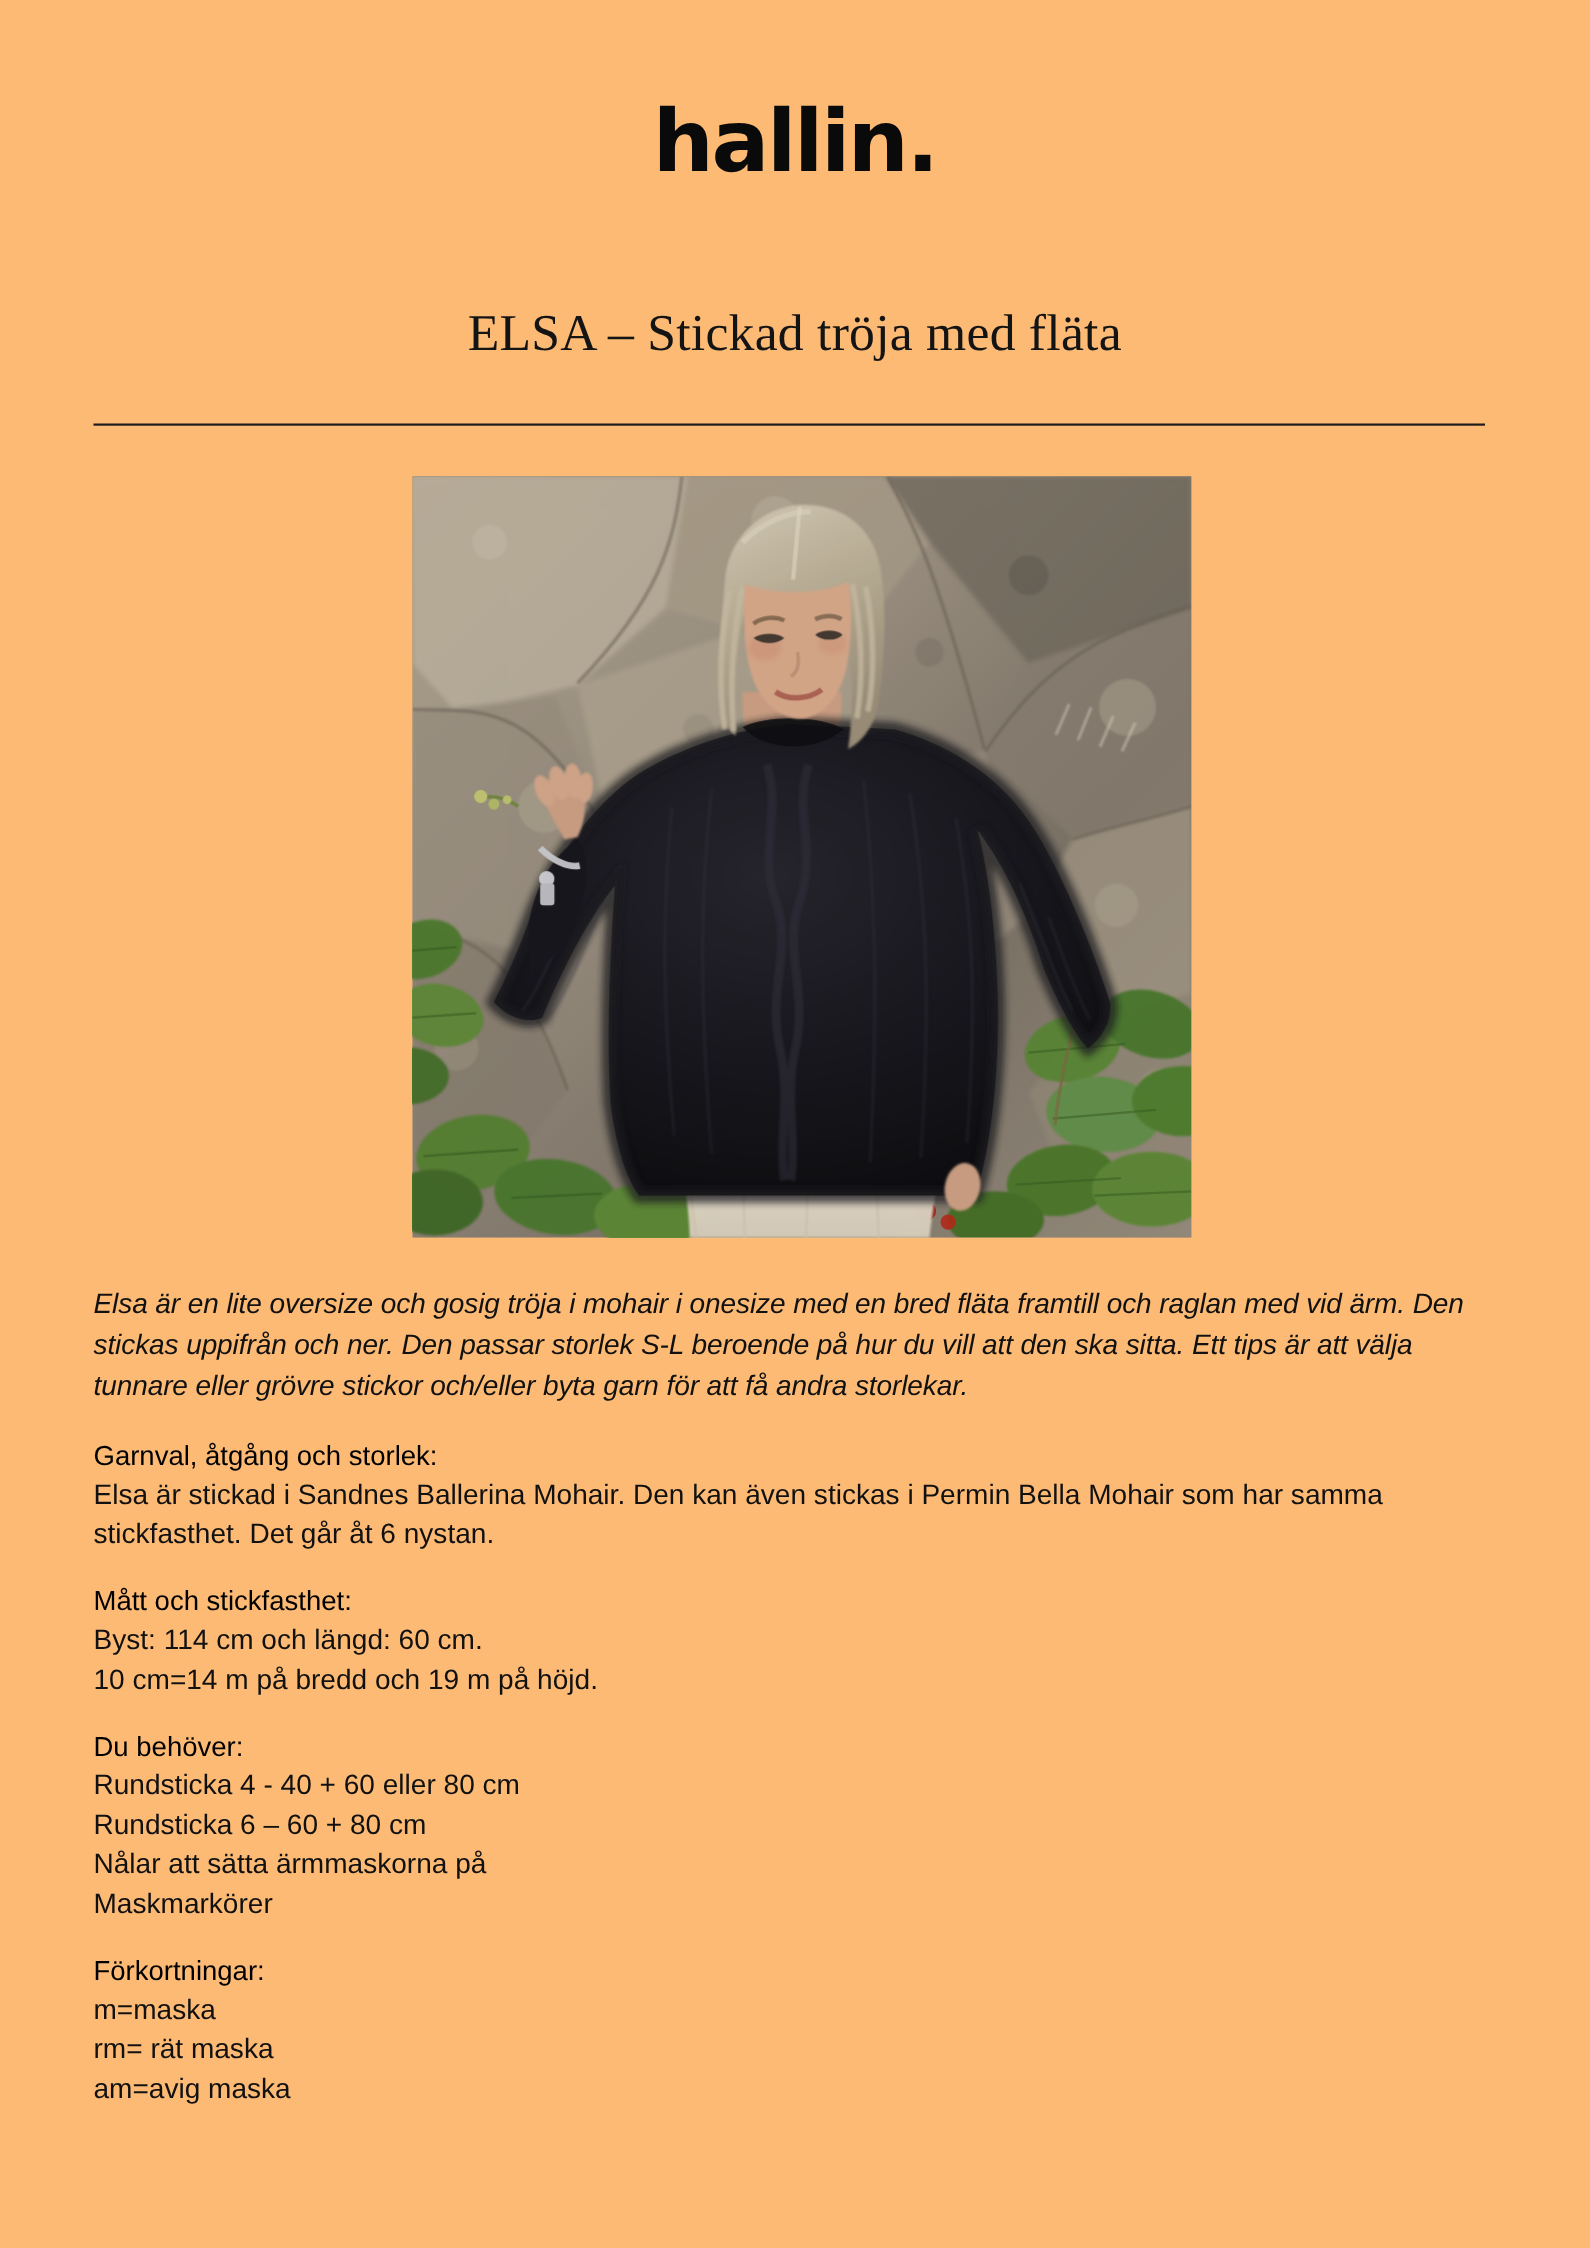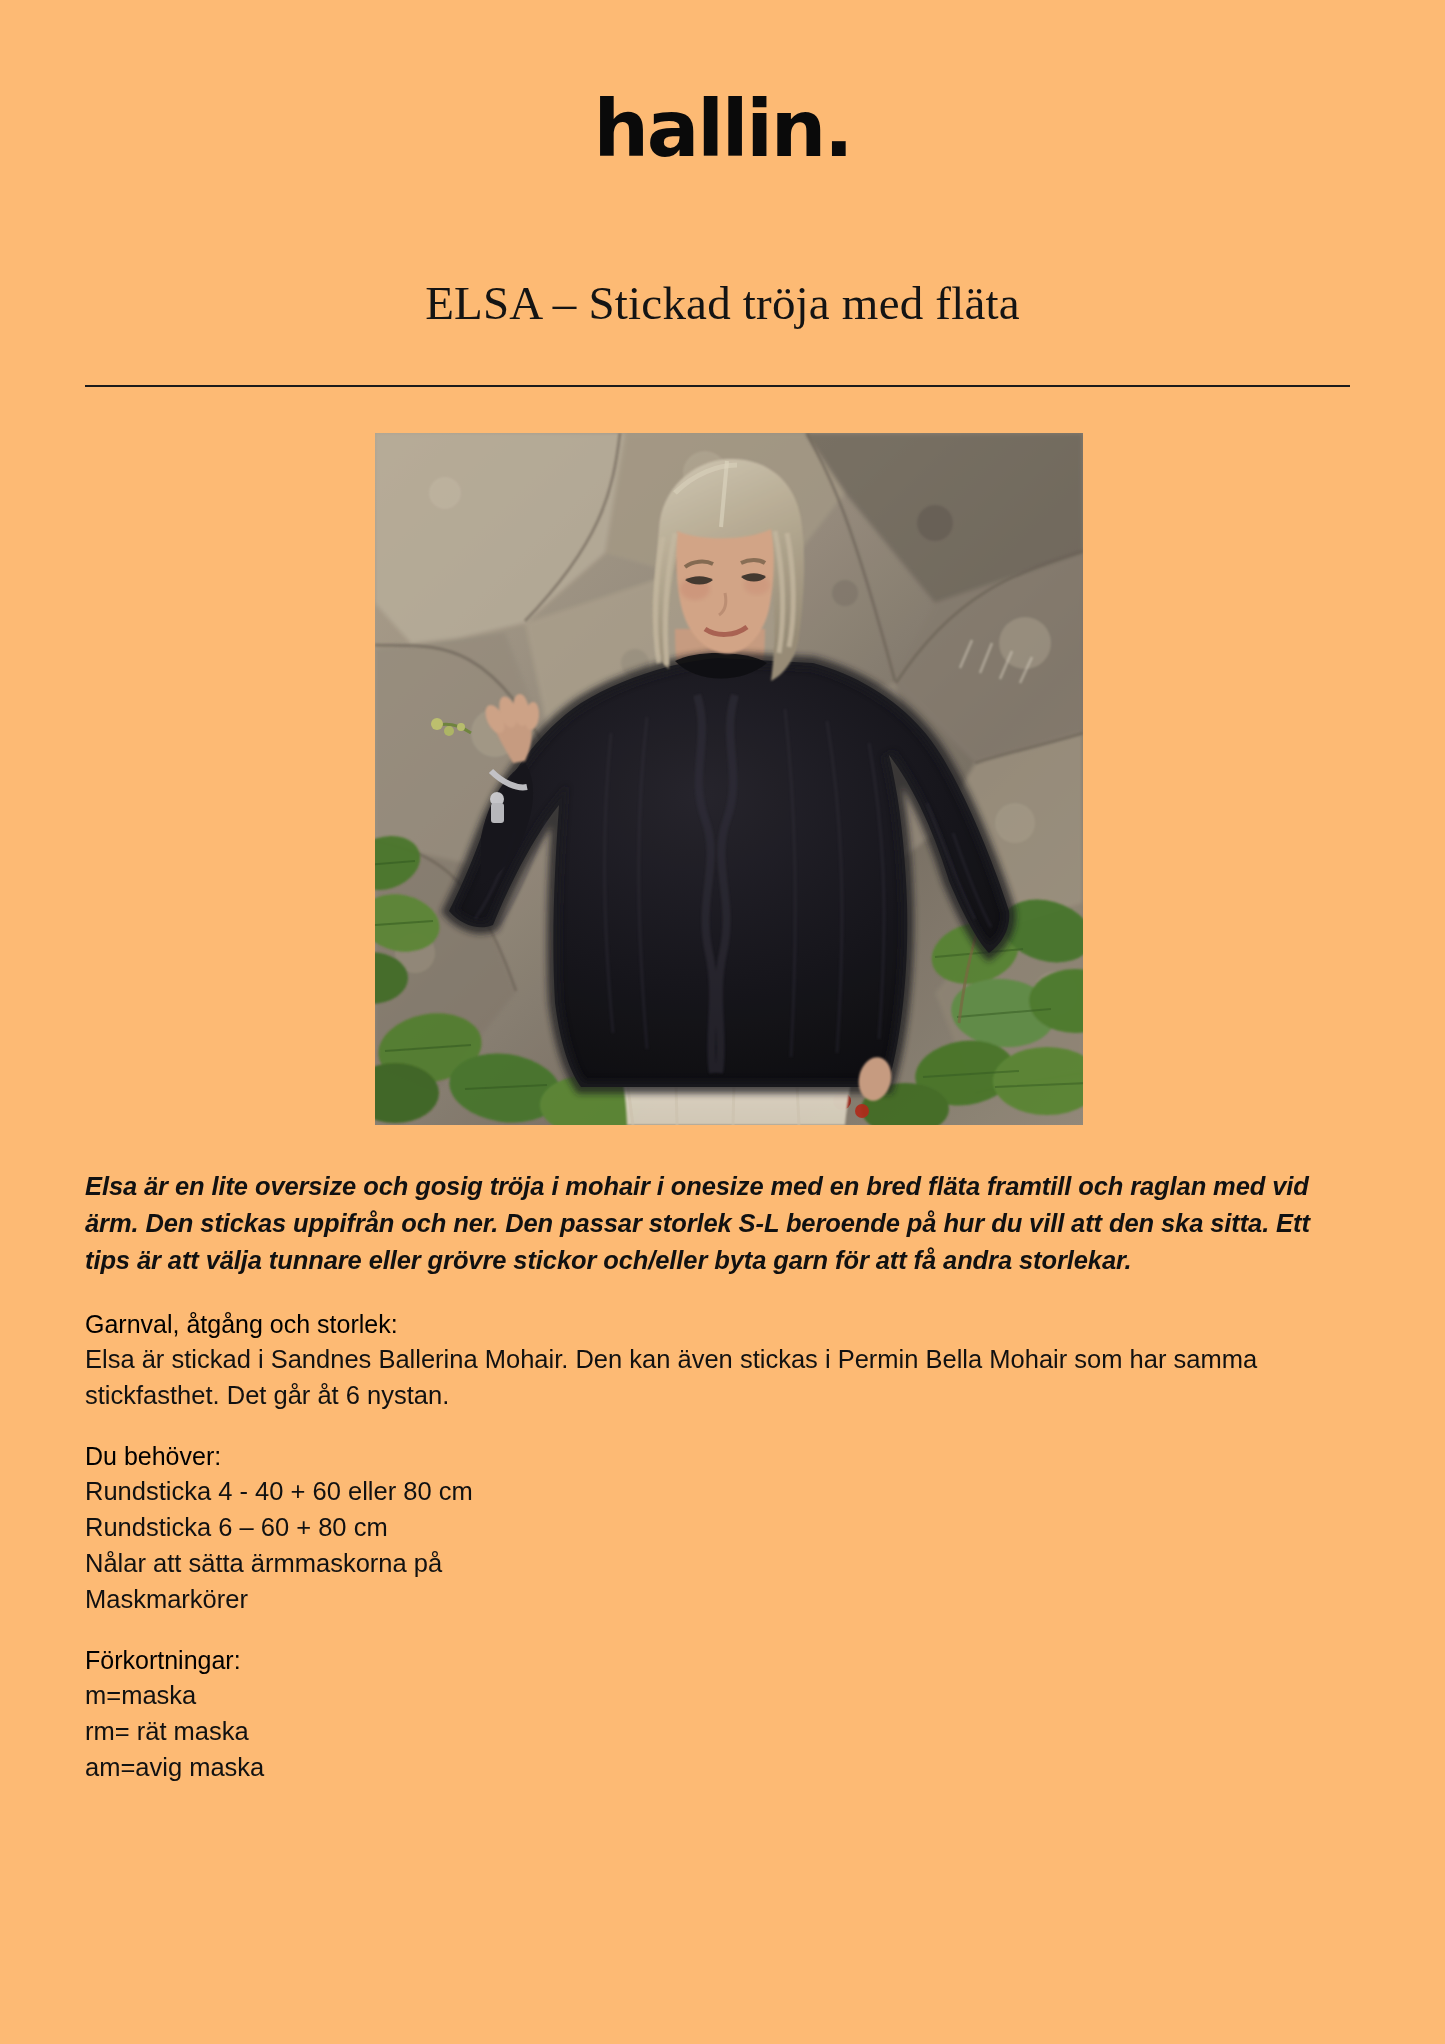--- a/index.html
+++ b/index.html
@@ -88,21 +88,20 @@
   }
 
   .intro {
     font-style: italic;
     font-size: 25.5px;
     line-height: 37px;
     letter-spacing: -0.1px;
     color: #111111;
     margin: 0 0 28px 0;
     max-width: 1265px;
-    font-weight: bold;
   }
 
   .section { margin: 0 0 26px 0; }
 
   .sec-head {
     font-weight: 400;
     font-size: 25px;
     line-height: 34px;
     color: #000000;
     margin: 0;
@@ -363,20 +362,25 @@
 
   <div class="body-col">
 
     <p class="intro">Elsa är en lite oversize och gosig tröja i mohair i onesize med en bred fläta framtill och raglan med vid ärm. Den stickas uppifrån och ner. Den passar storlek S-L beroende på hur du vill att den ska sitta. Ett tips är att välja tunnare eller grövre stickor och/eller byta garn för att få andra storlekar.</p>
 
     <div class="section">
       <p class="sec-head">Garnval, åtgång och storlek:</p>
       <p class="sec-line"><span>Elsa är stickad i </span><b>Sandnes Ballerina Mohair</b><span>. Den kan även stickas i Permin Bella Mohair som har samma stickfasthet.  Det går åt 6 nystan.</span></p>
     </div>
 
+    <div class="section">
+      <p class="sec-head">Mått och stickfasthet:</p>
+      <p class="sec-line">Byst: 114 cm och längd: 60 cm.</p>
+      <p class="sec-line">10 cm=14 m på bredd och 19 m på höjd.</p>
+    </div>
 
     <div class="section">
       <p class="sec-head">Du behöver:</p>
       <ul class="sec-list">
         <li>Rundsticka 4 - 40 + 60 eller 80 cm</li>
         <li>Rundsticka 6 – 60 + 80 cm</li>
         <li>Nålar att sätta ärmmaskorna på</li>
         <li>Maskmarkörer</li>
       </ul>
     </div>

